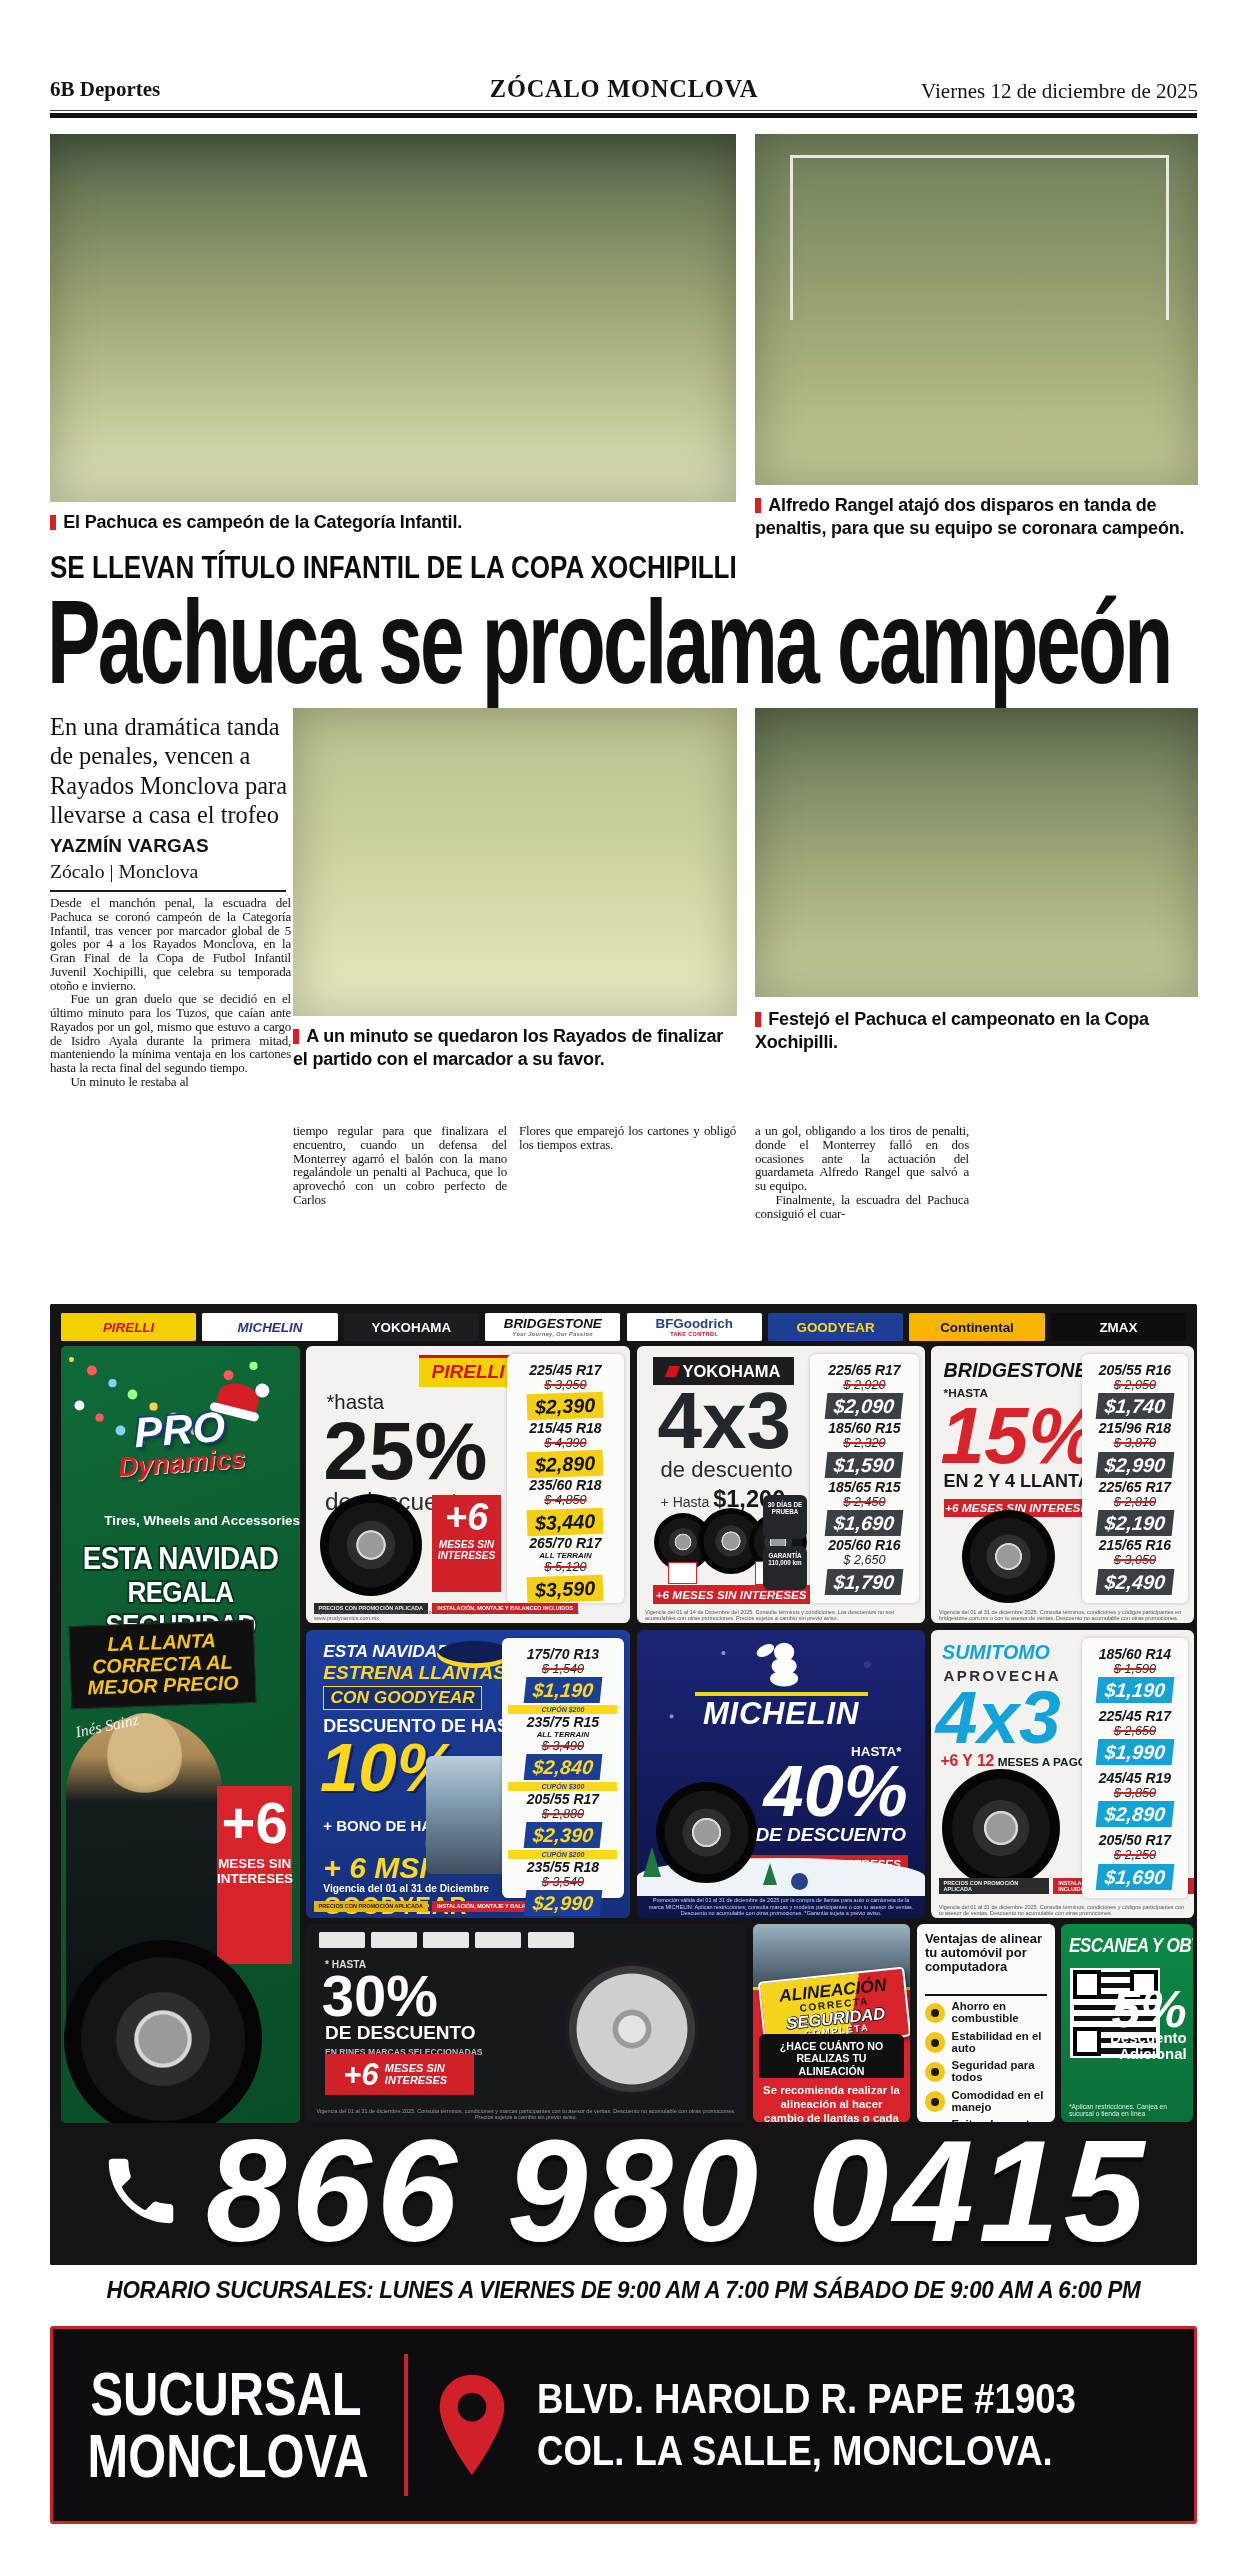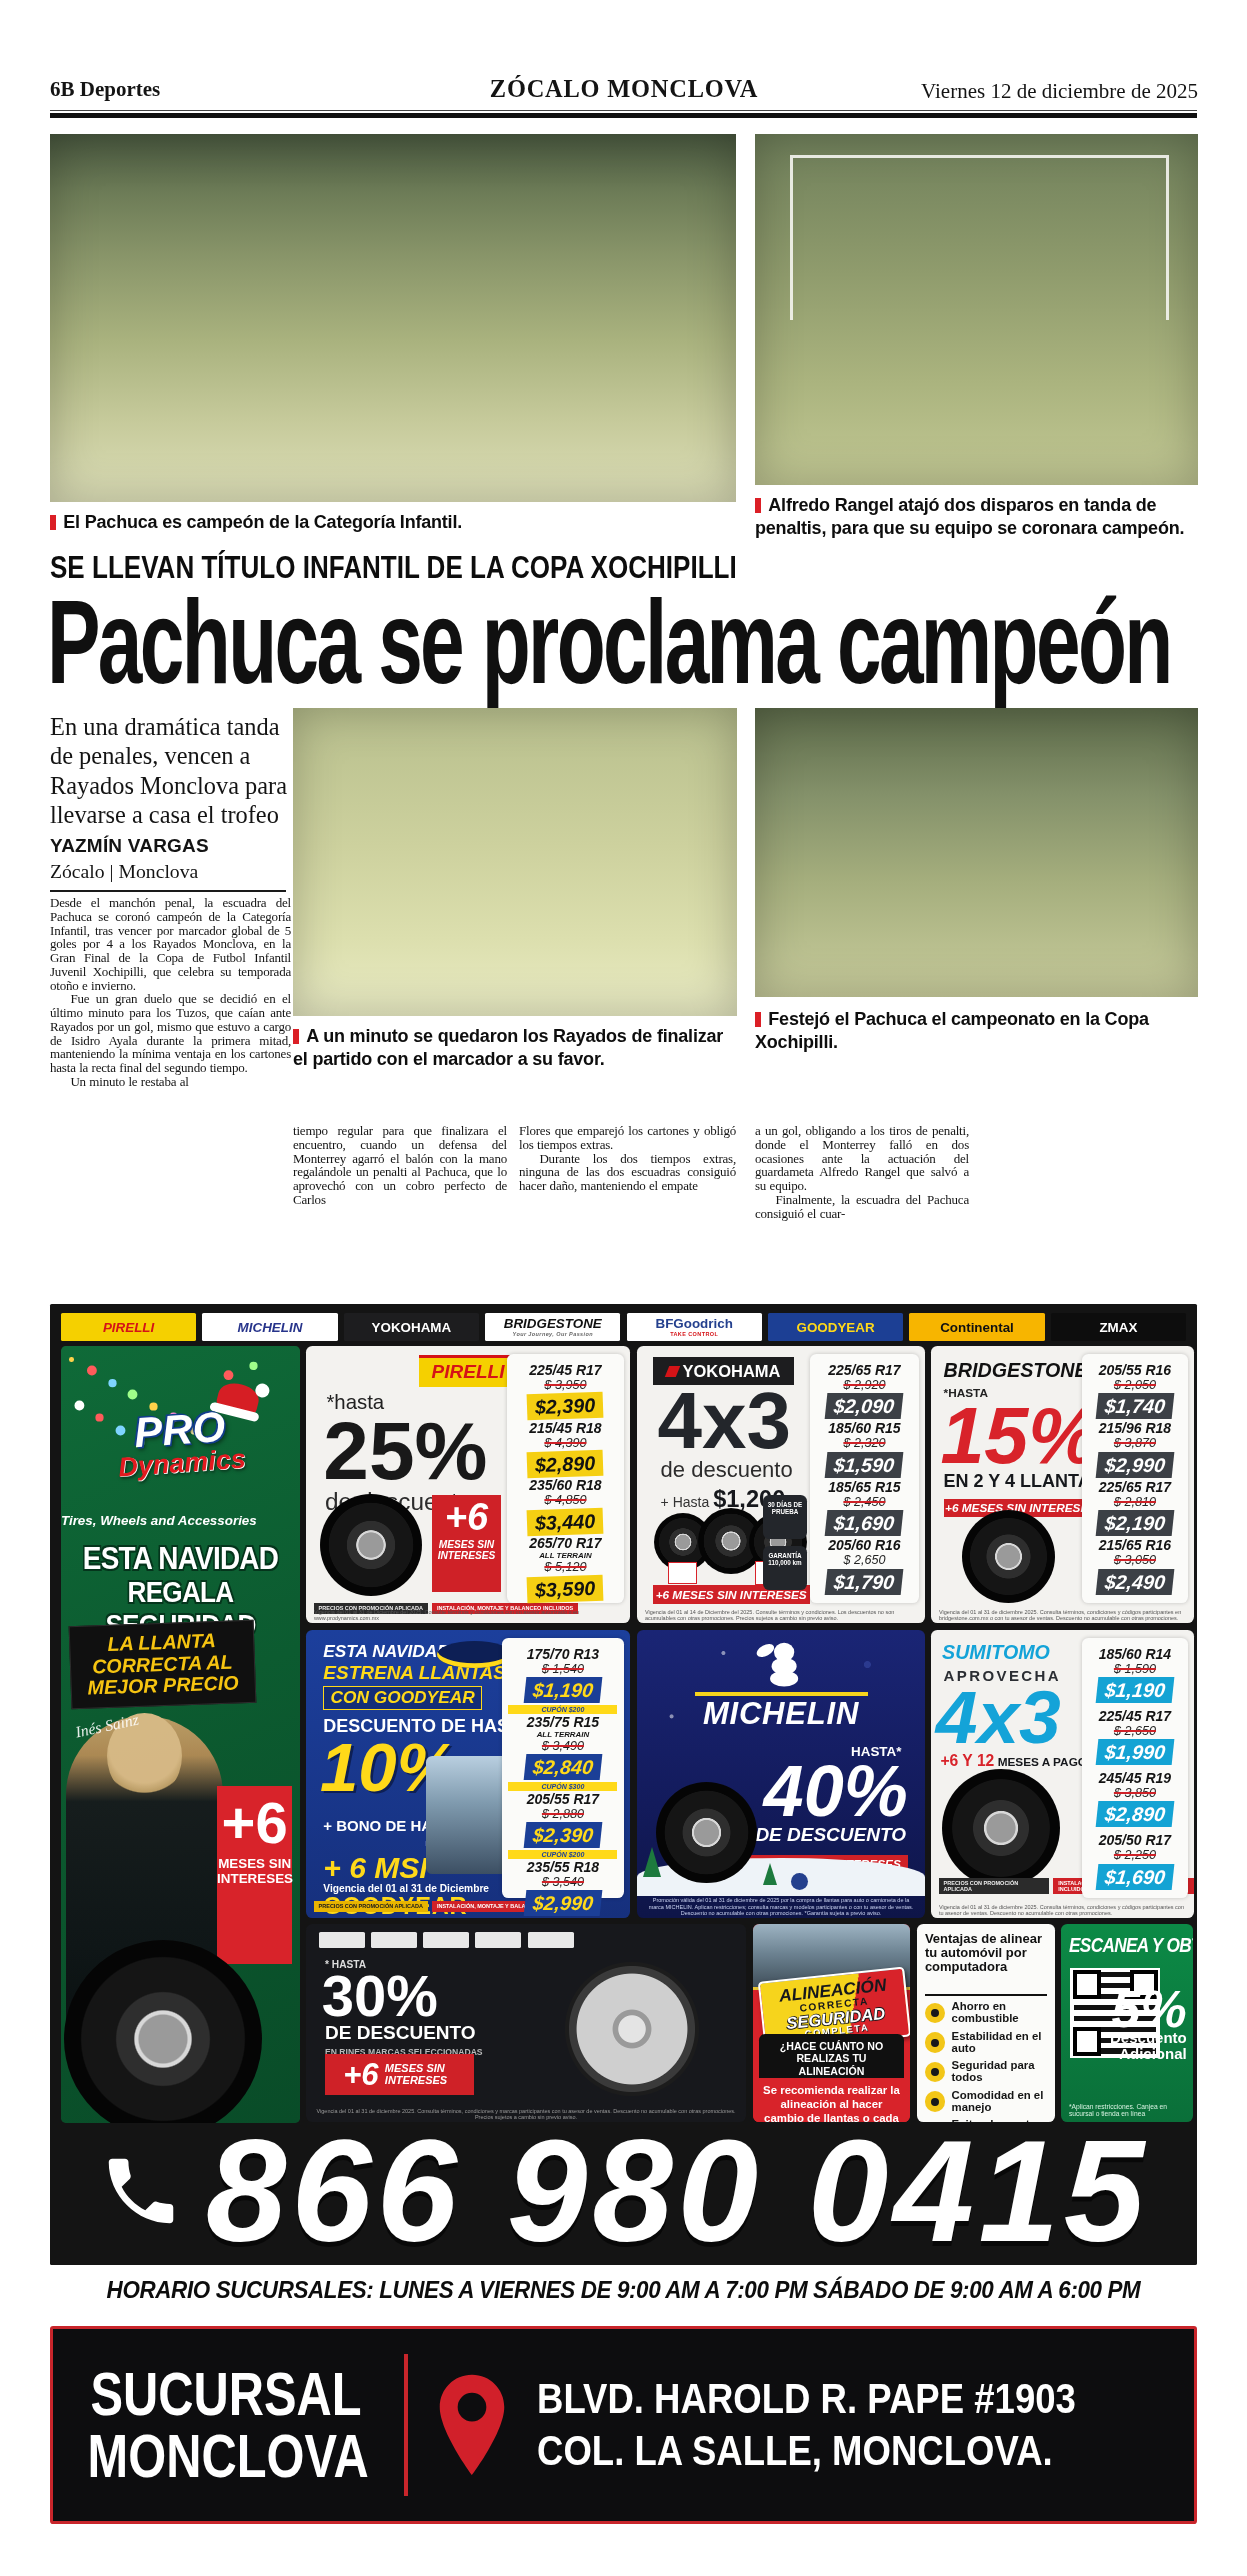--- a/index.html
+++ b/index.html
@@ -78,21 +78,21 @@
        102px 58px 0 2.4px #ff8ad2,123px 71px 0 1.6px #fff3a8,7.9px 46px 0 2.4px #ffffff,28px 58px 0 1.6px #ff5b5b,
        49px 71px 0 2.4px #7fd4ff,69px 83px 0 1.6px #9fff8a,157px 15.7px 0 2.4px #ff5b5b,182px 6.3px 0 1.6px #9fff8a}
   .pd-logo{position:absolute;left:0;right:0;top:60px;text-align:center;transform:rotate(-4deg)}
   .pd-pro{font-size:42px;font-weight:bold;font-style:italic;color:#fff;
           text-shadow:1.6px 1.6px 0 #123d8c,-1.6px -1.6px 0 #123d8c,2.4px 3.1px 4.7px rgba(0,0,0,.5)}
   .pd-dyn{font-size:27px;font-weight:bold;font-style:italic;color:#e21a1f;margin-top:-6.3px;
           text-shadow:0.8px 0.8px 0 #fff,1.6px 2.4px 3.1px rgba(0,0,0,.5)}
   .santa{position:absolute;right:41px;top:38px;width:41px;height:27px;background:#d61e24;border-radius:50% 50% 6.3px 6.3px;transform:rotate(14deg)}
   .santa:after{content:"";position:absolute;left:-4.7px;bottom:-6.3px;width:50px;height:9.4px;background:#fff;border-radius:6.3px}
   .santa:before{content:"";position:absolute;right:-7.9px;top:-6.3px;width:14px;height:14px;background:#fff;border-radius:50%}
-  .pd-tag{position:absolute;left:0;right:0;top:167px;text-align:left;font-style:italic;font-weight:bold;font-size:13.4px;color:#fff}
+  .pd-tag{position:absolute;left:0;right:0;top:167px;text-align:right;font-weight:bold;font-size:13.4px;color:#fff}
   .pd-t1{position:absolute;left:0;right:0;top:195px;text-align:center;font-weight:bold;font-size:31px;color:#fff;
          letter-spacing:-0.8px;transform:scaleX(.9);
          text-shadow:1.6px 1.6px 0 #05351c,-1.6px 1.6px 0 #05351c,1.6px -1.6px 0 #05351c,-1.6px -1.6px 0 #05351c}
   .pd-t2{top:230px;font-size:29px}
   .pd-black{position:absolute;left:9.4px;top:277px;width:170px;padding:7.9px 6.3px;background:#101010;border:1.6px solid #2c2c2c;
             transform:rotate(-2deg);text-align:center;color:#f6c411;font-weight:bold;font-style:italic;font-size:19.7px;line-height:1.1}
   .pd-sign{position:absolute;left:14px;top:371px;color:#fff;font-style:italic;font-size:15.7px;transform:rotate(-12deg);opacity:.9;font-family:"Liberation Serif",serif}
   .pd-model{position:absolute;left:4.7px;top:370px;width:157px;height:330px;border-radius:79px 79px 0 0;
             background:linear-gradient(180deg,#caa36b 0%,#b98d57 12%,#17181c 26%,#101116 70%,#0a0b0e 100%);opacity:.92}
   .pd-model:before{content:"";position:absolute;left:41px;top:-3.1px;width:75px;height:86px;border-radius:50%;
@@ -218,21 +218,20 @@
   <div class="abs photo ph-cele" style="left:755px;top:708px;width:443px;height:289px"></div>
   <div class="abs caption" style="left:755px;top:1008px;width:443px">
     <span class="capmark"></span><span>Festejó el Pachuca el campeonato en la Copa Xochipilli.</span>
   </div>
 
   <div class="abs bodycol" style="left:293px;top:1124px;width:214px">
     <p>tiempo regular para que finalizara el encuentro, cuando un defensa del Monterrey agarró el balón con la mano regalándole un penalti al Pachuca, que lo aprovechó con un cobro perfecto de Carlos</p>
   </div>
   <div class="abs bodycol" style="left:519px;top:1124px;width:217px">
     <p>Flores que emparejó los cartones y obligó los tiempos extras.</p>
-    <p>Durante los dos tiempos extras, ninguna de las dos escuadras consiguió hacer daño, manteniendo el empate</p>
   </div>
   <div class="abs bodycol" style="left:755px;top:1124px;width:214px">
     <p>a un gol, obligando a los tiros de penalti, donde el Monterrey falló en dos ocasiones ante la actuación del guardameta Alfredo Rangel que salvó a su equipo.</p>
     <p>Finalmente, la escuadra del Pachuca consiguió el cuar-</p>
   </div>
 
   <div class="abs ad">
 
     <div class="brandstrip">
       <div class="bbox" style="background:#f5d000;color:#d51317;font-style:italic">

